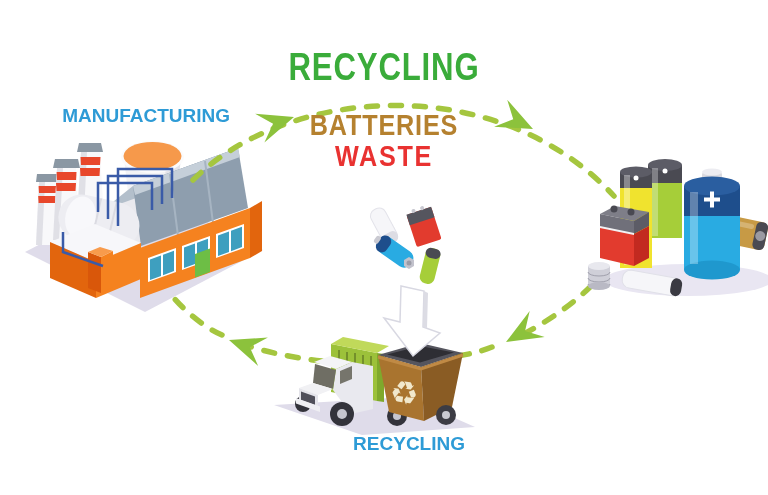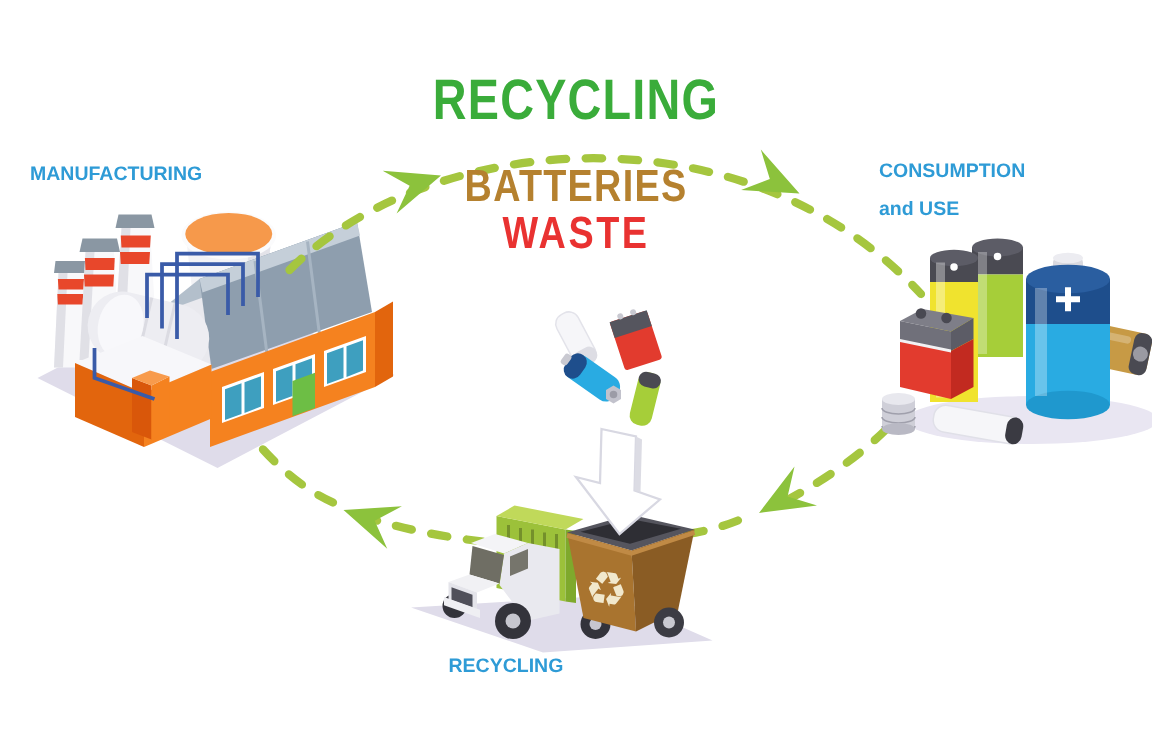--- a/index.html
+++ b/index.html
@@ -6,21 +6,21 @@
   .stage{position:relative;width:768px;height:495px;background:var(--background,#fff);overflow:hidden;
          font-family:"Liberation Sans",sans-serif;}
   .stage svg{position:absolute;left:0;top:0;}
   .t{position:absolute;font-weight:700;white-space:nowrap;}
   .title1{left:0;width:768px;top:46px;text-align:center;font-size:38px;color:var(--title_green);
           transform:scaleX(.82);letter-spacing:1px;}
   .title2{left:0;width:768px;top:108px;text-align:center;font-size:30px;color:var(--title_brown);
           transform:scaleX(.84);letter-spacing:1px;}
   .title3{left:0;width:768px;top:139px;text-align:center;font-size:30px;color:var(--title_red);
           transform:scaleX(.84);letter-spacing:2px;}
-  .lbl{color:var(--label_blue);font-size:13px;text-align:left;line-height:25px;}
+  .lbl{color:var(--label_blue);font-size:19px;text-align:right;line-height:25px;}
   .lbl-manufacturing{left:20px;top:103px;width:210px;}
   .lbl-consumption{left:586px;top:101px;width:164px;}
   .lbl-recycling{left:299px;top:431px;width:166px;}
   .dash{fill:none;stroke:var(--dash_green);stroke-width:5.5;stroke-dasharray:11 13;stroke-linecap:round;}
   .ah{fill:var(--arrow_green);}
 </style>
 </head>
 <body>
 
 <div class="stage">
@@ -253,22 +253,18 @@
     <polygon points="424,291 428,293 427,328 423,327" fill="#DCDCE4"></polygon>
   </g>
 </svg>
 
 <div class="t title1">RECYCLING</div>
 <div class="t title2">BATTERIES</div>
 <div class="t title3">WASTE</div>
 
 <div class="t lbl lbl-manufacturing">MANUFACTURING</div>
 
-<div class="t lbl lbl-consumption">
-  <div>CONSUMPTION</div>
-  <div>and USE</div>
-</div>
 
 <div class="t lbl lbl-recycling">
   <div>RECYCLING</div>
 </div>
 
 </div>
 
 </body></html>

